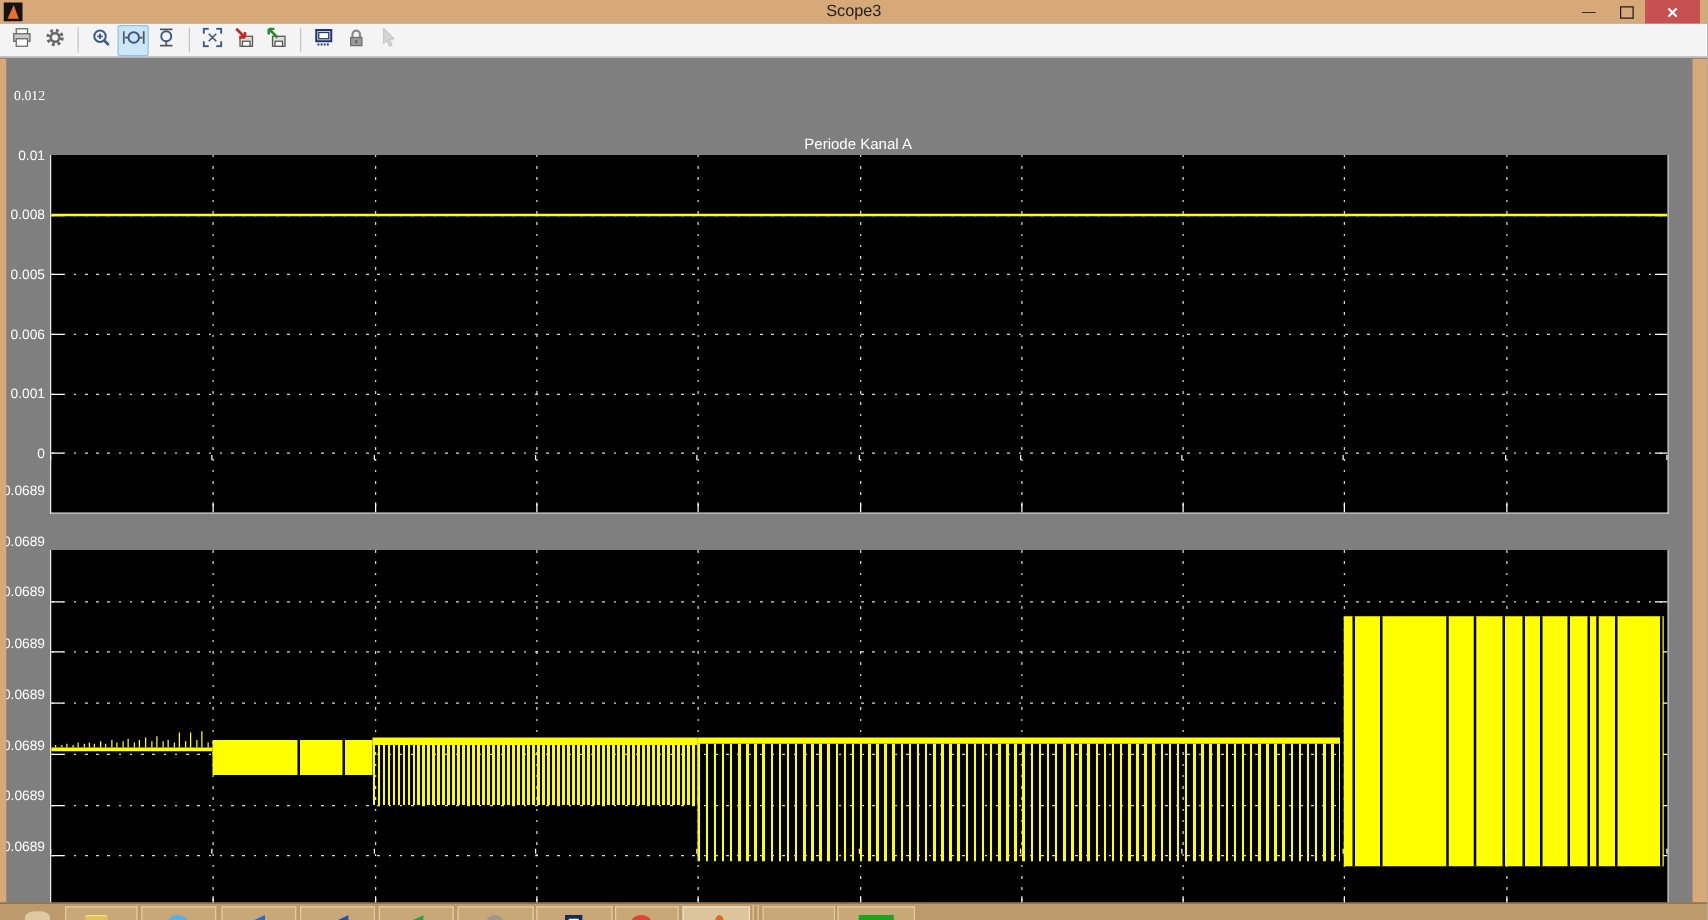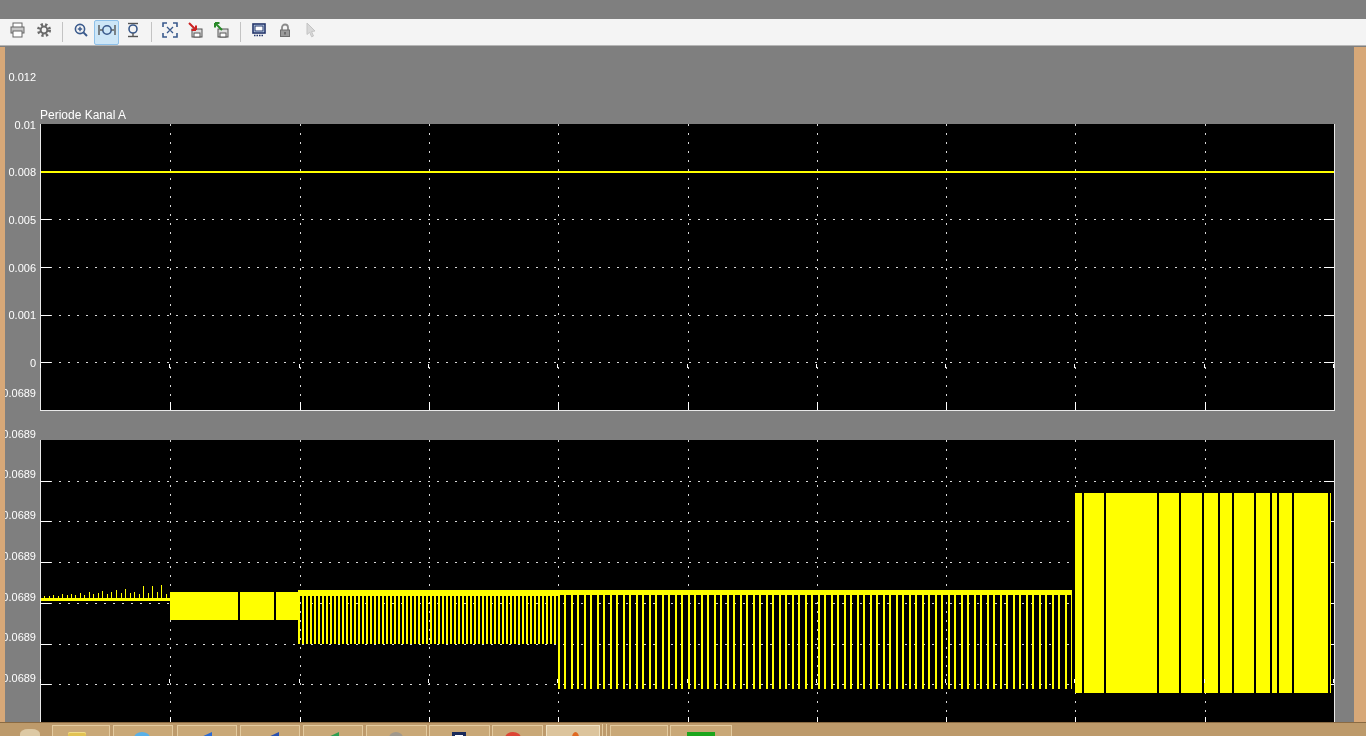--- a/index.html
+++ b/index.html
@@ -20,21 +20,21 @@
            border-bottom:1px solid #b5b5b5;display:flex;align-items:center;padding-left:5px;box-sizing:border-box;}
   .tbtn{width:23px;height:23px;display:flex;align-items:center;justify-content:center;
         border:1px solid transparent;border-radius:2px;margin-right:1px;}
   .tbtn.selected{background:#cde6f7;border-color:#8fc1ea;}
   .tbtn.disabled{opacity:.45;}
   .tsep{width:1px;height:20px;background:#c3c3c3;margin:0 5px;}
   
   .panel{position:absolute;left:0;top:47px;width:1366px;height:675px;background:#7f7f7f;}
   .edge{position:absolute;background:#d7a878;top:47px;height:675px;}
   .edge.l{left:0;width:5px;} .edge.r{left:1354px;width:12px;}
-  .plot-title{position:absolute;left:40px;width:1293px;color:#fff;font-size:12px;}
+  .plot-title{position:absolute;left:40px;width:1293px;text-align:center;color:#fff;font-size:12px;}
   .plot{position:absolute;left:40px;background:#000;border-left:1px solid #e9e9e9;
         border-right:1px solid #e9e9e9;border-bottom:1px solid #e9e9e9;box-sizing:content-box;overflow:hidden;}
   #plot1{top:77px;width:1293px;height:286px;}
   #plot2{top:393px;width:1293px;height:285px;}
   .grid-h{position:absolute;left:0;width:100%;height:1px;
           background-image:repeating-linear-gradient(90deg,rgba(255,255,255,.85) 0 2px,transparent 2px 9px);}
   .grid-v{position:absolute;top:0;height:100%;width:1px;
           background-image:repeating-linear-gradient(180deg,rgba(255,255,255,.85) 0 2px,transparent 2px 9px);}
   .tick-in-l{position:absolute;left:0;width:10px;height:1px;background:#fff;}
   .tick-in-r{position:absolute;right:0;width:10px;height:1px;background:#fff;}
@@ -51,20 +51,37 @@
   .tb-btn{position:absolute;top:2px;height:14px;background:#c9a877;border:1px solid #e3cba0;border-bottom:none;box-sizing:border-box;}
   .tb-btn.active{background:#dcc49c;border-color:#f0e2c4;}
   .tb-divider{position:absolute;top:1px;width:1px;height:13px;background:#e3cba0;box-shadow:4px 0 0 #e3cba0;}
   .tb-ic{position:absolute;}
 </style>
 </head>
 <body>
 
 <div class="screen">
 
+  <div class="titlebar">
+    <div class="app-icon">
+        <span class="flame"></span>
+      </div>
+    <div class="wtitle">Scope3</div>
+    <div class="win-controls">
+      <div class="wbtn">
+          <span>—</span>
+        </div>
+      <div class="wbtn">
+          <span class="maxbox"></span>
+        </div>
+      <div class="wbtn close">
+          <span>✕</span>
+        </div>
+    </div>
+  </div>
 
   <div class="toolbar" id="toolbar">
       <div class="tbtn">
         <span><svg width="17" height="16">
             <rect x="4" y="1" width="9" height="5" fill="#fff" stroke="#666"></rect>
             <rect x="2" y="5" width="13" height="6" fill="#c9c9c9" stroke="#666"></rect>
             <rect x="4" y="9" width="9" height="6" fill="#fff" stroke="#666"></rect>
           </svg></span>
       </div>
       <div class="tbtn">
@@ -261,21 +278,21 @@
         <div class="blackline" style="left: 1161px; top: 53px; height: 200px;"></div>
         <div class="blackline" style="left: 1177px; top: 53px; height: 200px;"></div>
         <div class="blackline" style="left: 1191px; top: 53px; height: 200px;"></div>
         <div class="blackline" style="left: 1213px; top: 53px; height: 200px;"></div>
         <div class="blackline" style="left: 1229px; top: 53px; height: 200px;"></div>
         <div class="blackline" style="left: 1236px; top: 53px; height: 200px;"></div>
         <div class="blackline" style="left: 1251px; top: 53px; height: 200px;"></div>
         <div class="blackline" style="left: 1287px; top: 53px; height: 200px;"></div>
       </div>
 
-  <div class="ylab" style="top: 30px;">0.012</div>
+  <div class="ylab" style="top: 30px; font-family: Liberation Serif, serif;">0.012</div>
       <div class="ylab" style="top: 78px;">0.01</div>
       <div class="ylab" style="top: 125px;">0.008</div>
       <div class="ylab" style="top: 173px;">0.005</div>
       <div class="ylab" style="top: 221px;">0.006</div>
       <div class="ylab" style="top: 268px;">0.001</div>
       <div class="ylab" style="top: 316px;">0</div>
       <div class="tick-out" style="left: 40px; top: 317px;"></div>
       <div class="tick-out" style="left: 169px; top: 317px;"></div>
       <div class="tick-out" style="left: 299px; top: 317px;"></div>
       <div class="tick-out" style="left: 428px; top: 317px;"></div>

